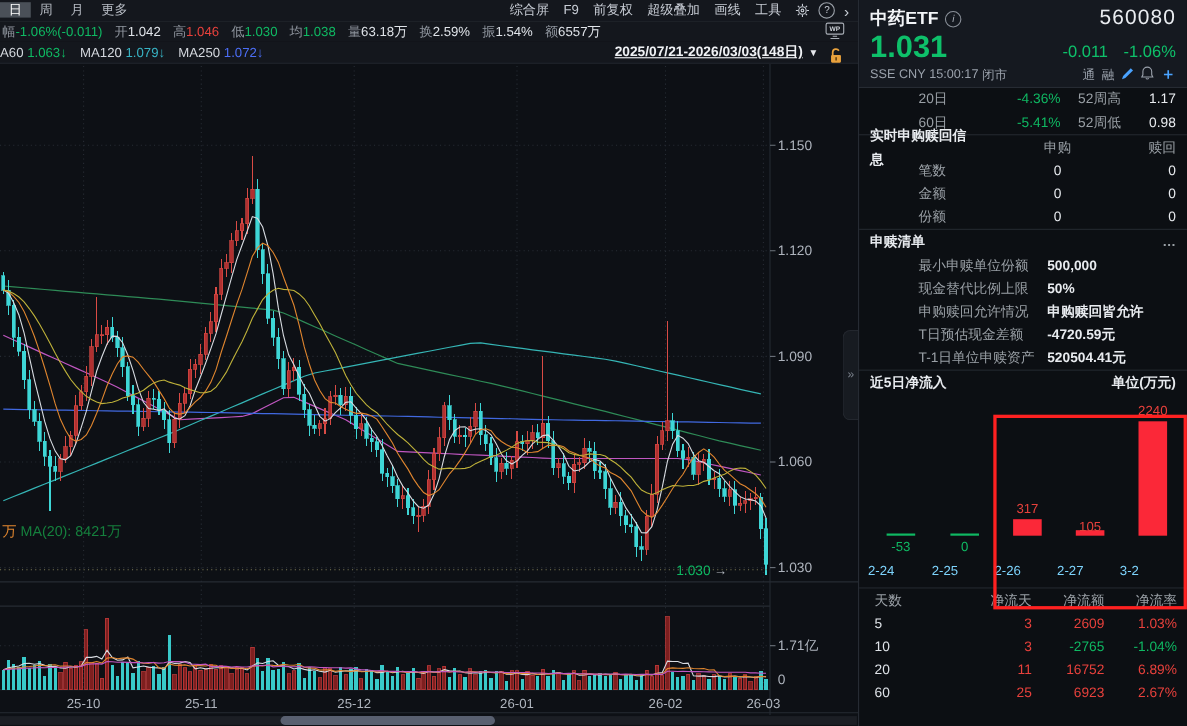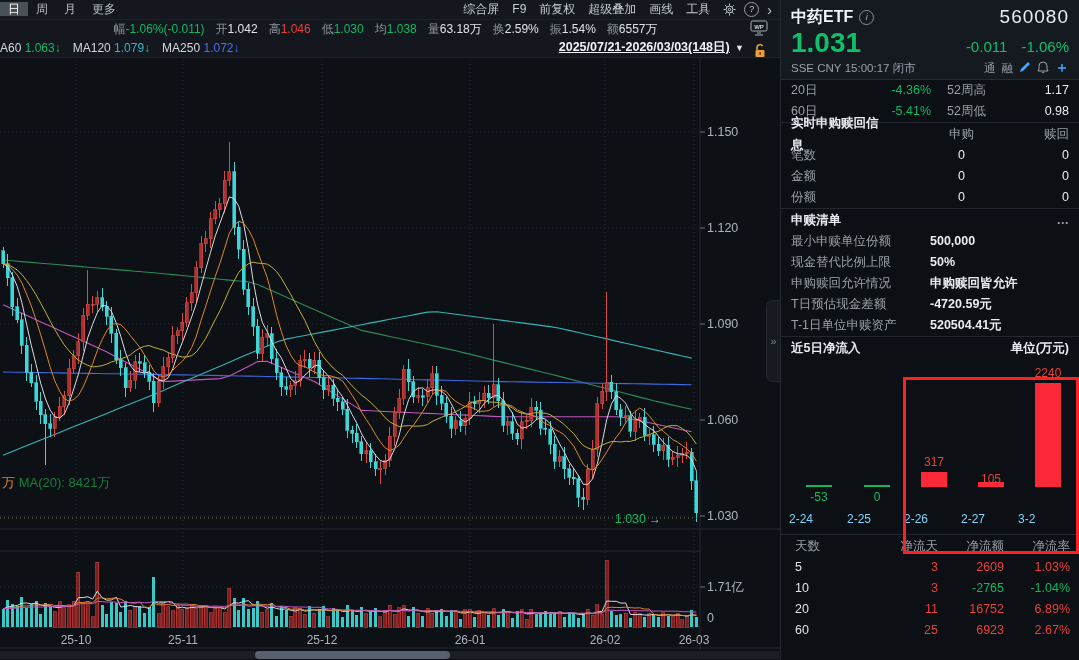--- a/index.html
+++ b/index.html
@@ -1,19 +1,19 @@
 <!DOCTYPE html>
 <html><head>
 <meta charset="utf-8">
 <style>
   html,body{margin:0;padding:0;background:#000;}
   #app{position:relative;width:1079px;height:660px;background:#0d1015;overflow:hidden;
        font-family:"Liberation Sans","DejaVu Sans",sans-serif;color:#dfe3e8;font-size:12px;}
   
-  .tb-row{position:absolute;left:0;width:780px;display:flex;align-items:center;background:#14171d;justify-content:center;}
+  .tb-row{position:absolute;left:0;width:780px;display:flex;align-items:center;background:#14171d;}
   #tb1{top:0;height:19px;border-bottom:1px solid #1d2127;}
   #tb2{top:20px;height:18px;}
   #tb3{top:38px;height:19px;border-bottom:1px solid #20242b;}
   .tab{padding:0 8px;color:#b8bdc5;height:19px;line-height:19px;cursor:pointer;}
   .tab.active{background:#4a5058;color:#fff;}
   .tb-spacer{flex:1;}
   .menu-item{color:#c7ccd4;margin-right:13px;}
   .tb-icon{color:#c7ccd4;margin-right:8px;display:inline-flex;align-items:center;}
   .helpq{display:inline-block;width:13px;height:13px;border:1px solid #9aa0a8;border-radius:50%;
          font-size:9px;line-height:13px;text-align:center;color:#c7ccd4;}
@@ -48,21 +48,21 @@
   .ph-chg{margin-left:auto;font-size:15px;color:#0ec06a;}
   .ph-chg span{margin-left:10px;}
   .ph-row3{display:flex;align-items:center;height:18px;color:#9aa1ab;font-size:11.5px;}
   .ph-row3 .mright{margin-left:auto;display:flex;align-items:center;gap:6px;}
   .badge{color:#9aa1ab;font-size:11.5px;}
   .sec-head{height:22px;line-height:22px;border-top:1px solid #23282f;display:flex;
             padding:0 10px;font-weight:bold;color:#e8ebef;font-size:12.5px;align-items:center;}
   .sec-head .right{margin-left:auto;font-weight:bold;}
   .sec-head .right.normal{font-weight:normal;color:#dfe3e8;}
   .prow{height:21px;line-height:21px;display:flex;padding:0 10px;font-size:12.5px;}
-  .prow .lb{color:#9aa0a6;}
+  .prow .lb{color:#9aa0a6;margin-left:44px;}
   .nav4 .v1{width:90px;text-align:right;}
   .nav4 .l2{width:70px;padding-left:16px;color:#9aa0a6;}
   .nav4 .v2{flex:1;text-align:right;color:#e8ebef;}
   .nav4 .l1{width:50px;}
   .rt .lb{flex:1;}
   .rt .v1{width:100px;text-align:right;color:#e8ebef;}
   .rt .v2{width:104px;text-align:right;color:#e8ebef;}
   .ls .lb{flex:1;}
   .ls .val{text-align:left;color:#e8ebef;font-weight:bold;}
   #flowchart{position:relative;height:175px;}

